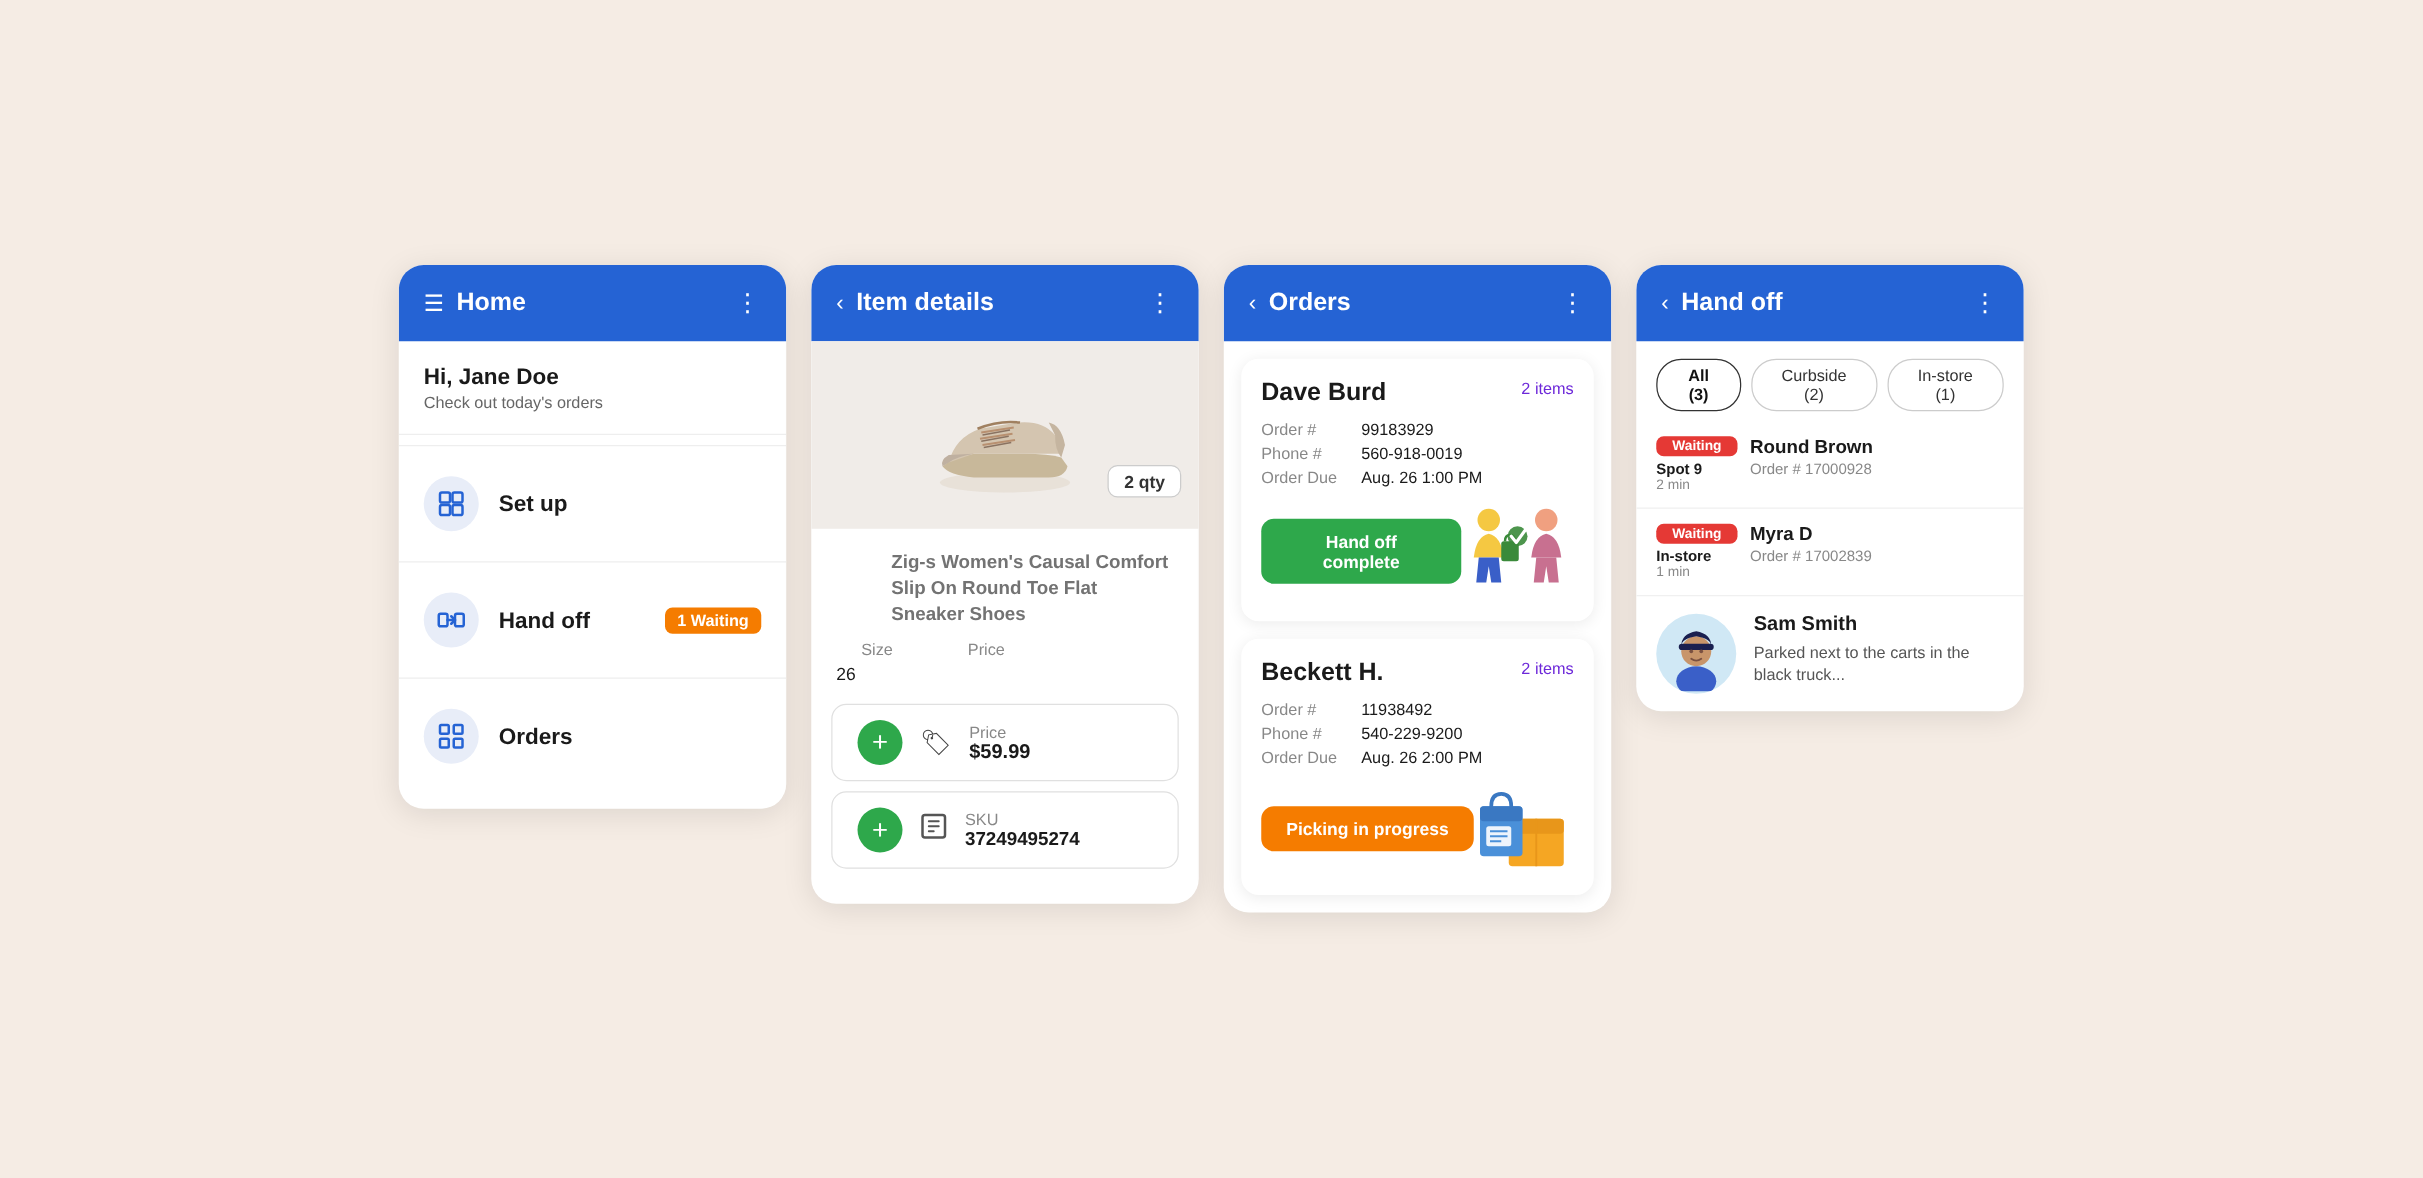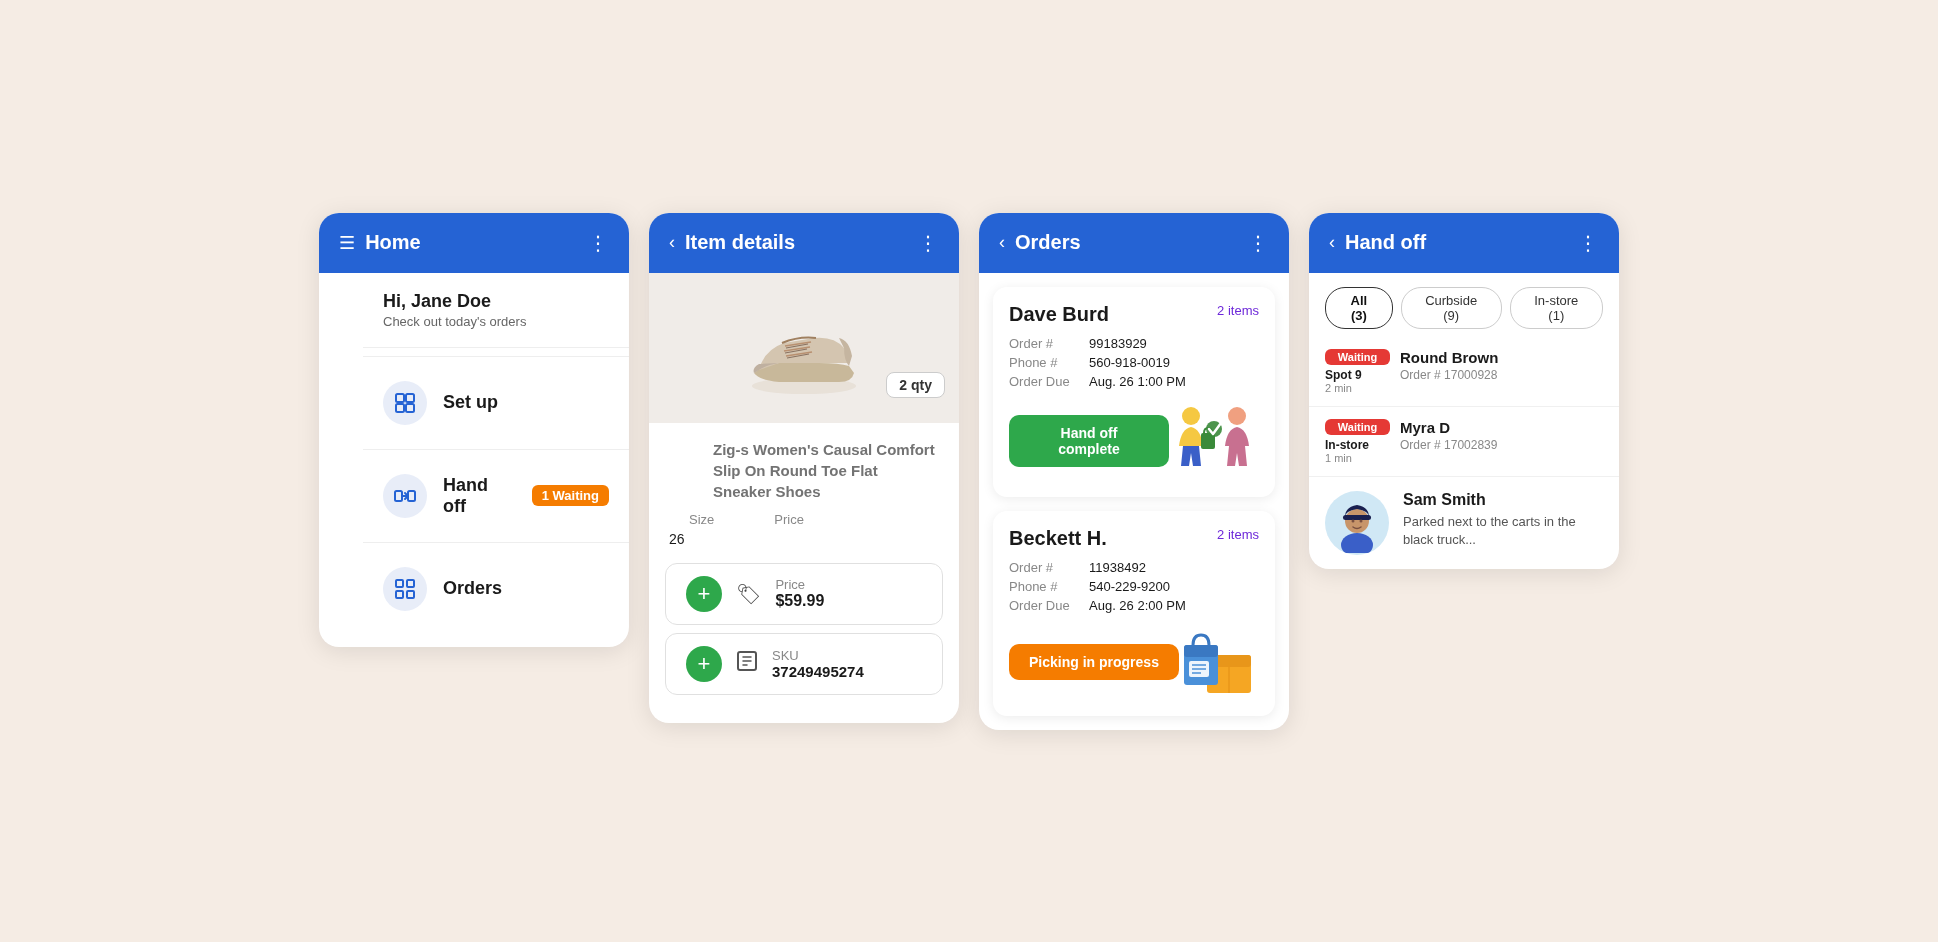--- a/index.html
+++ b/index.html
@@ -58,21 +58,20 @@
     }
     .back-arrow {
       font-size: 18px;
       cursor: pointer;
       color: #fff;
     }
 
     
     .panel-1 {
       padding-bottom: 20px;
-      padding-left: 44px;
     }
     .greeting-section {
       padding: 18px 20px 10px;
     }
     .greeting-name {
       font-size: 18px;
       font-weight: 700;
       color: #1a1a1a;
     }
     .greeting-sub {
@@ -631,21 +630,21 @@
     <div class="panel-header">
       <div class="panel-header-left">
         <span class="back-arrow">‹</span>
         <span class="panel-header-title">Hand off</span>
       </div>
       <span class="three-dot">⋮</span>
     </div>
 
     <div class="filter-tabs">
       <button class="filter-tab active">All (3)</button>
-      <button class="filter-tab">Curbside (9)</button>
+      <button class="filter-tab">Curbside (2)</button>
       <button class="filter-tab">In-store (1)</button>
     </div>
 
     <div class="handoff-item">
       <div class="badge-info-col">
         <span class="waiting-badge">Waiting</span>
         <span class="spot-label">Spot 9</span>
         <span class="time-label">2 min</span>
       </div>
       <div>

